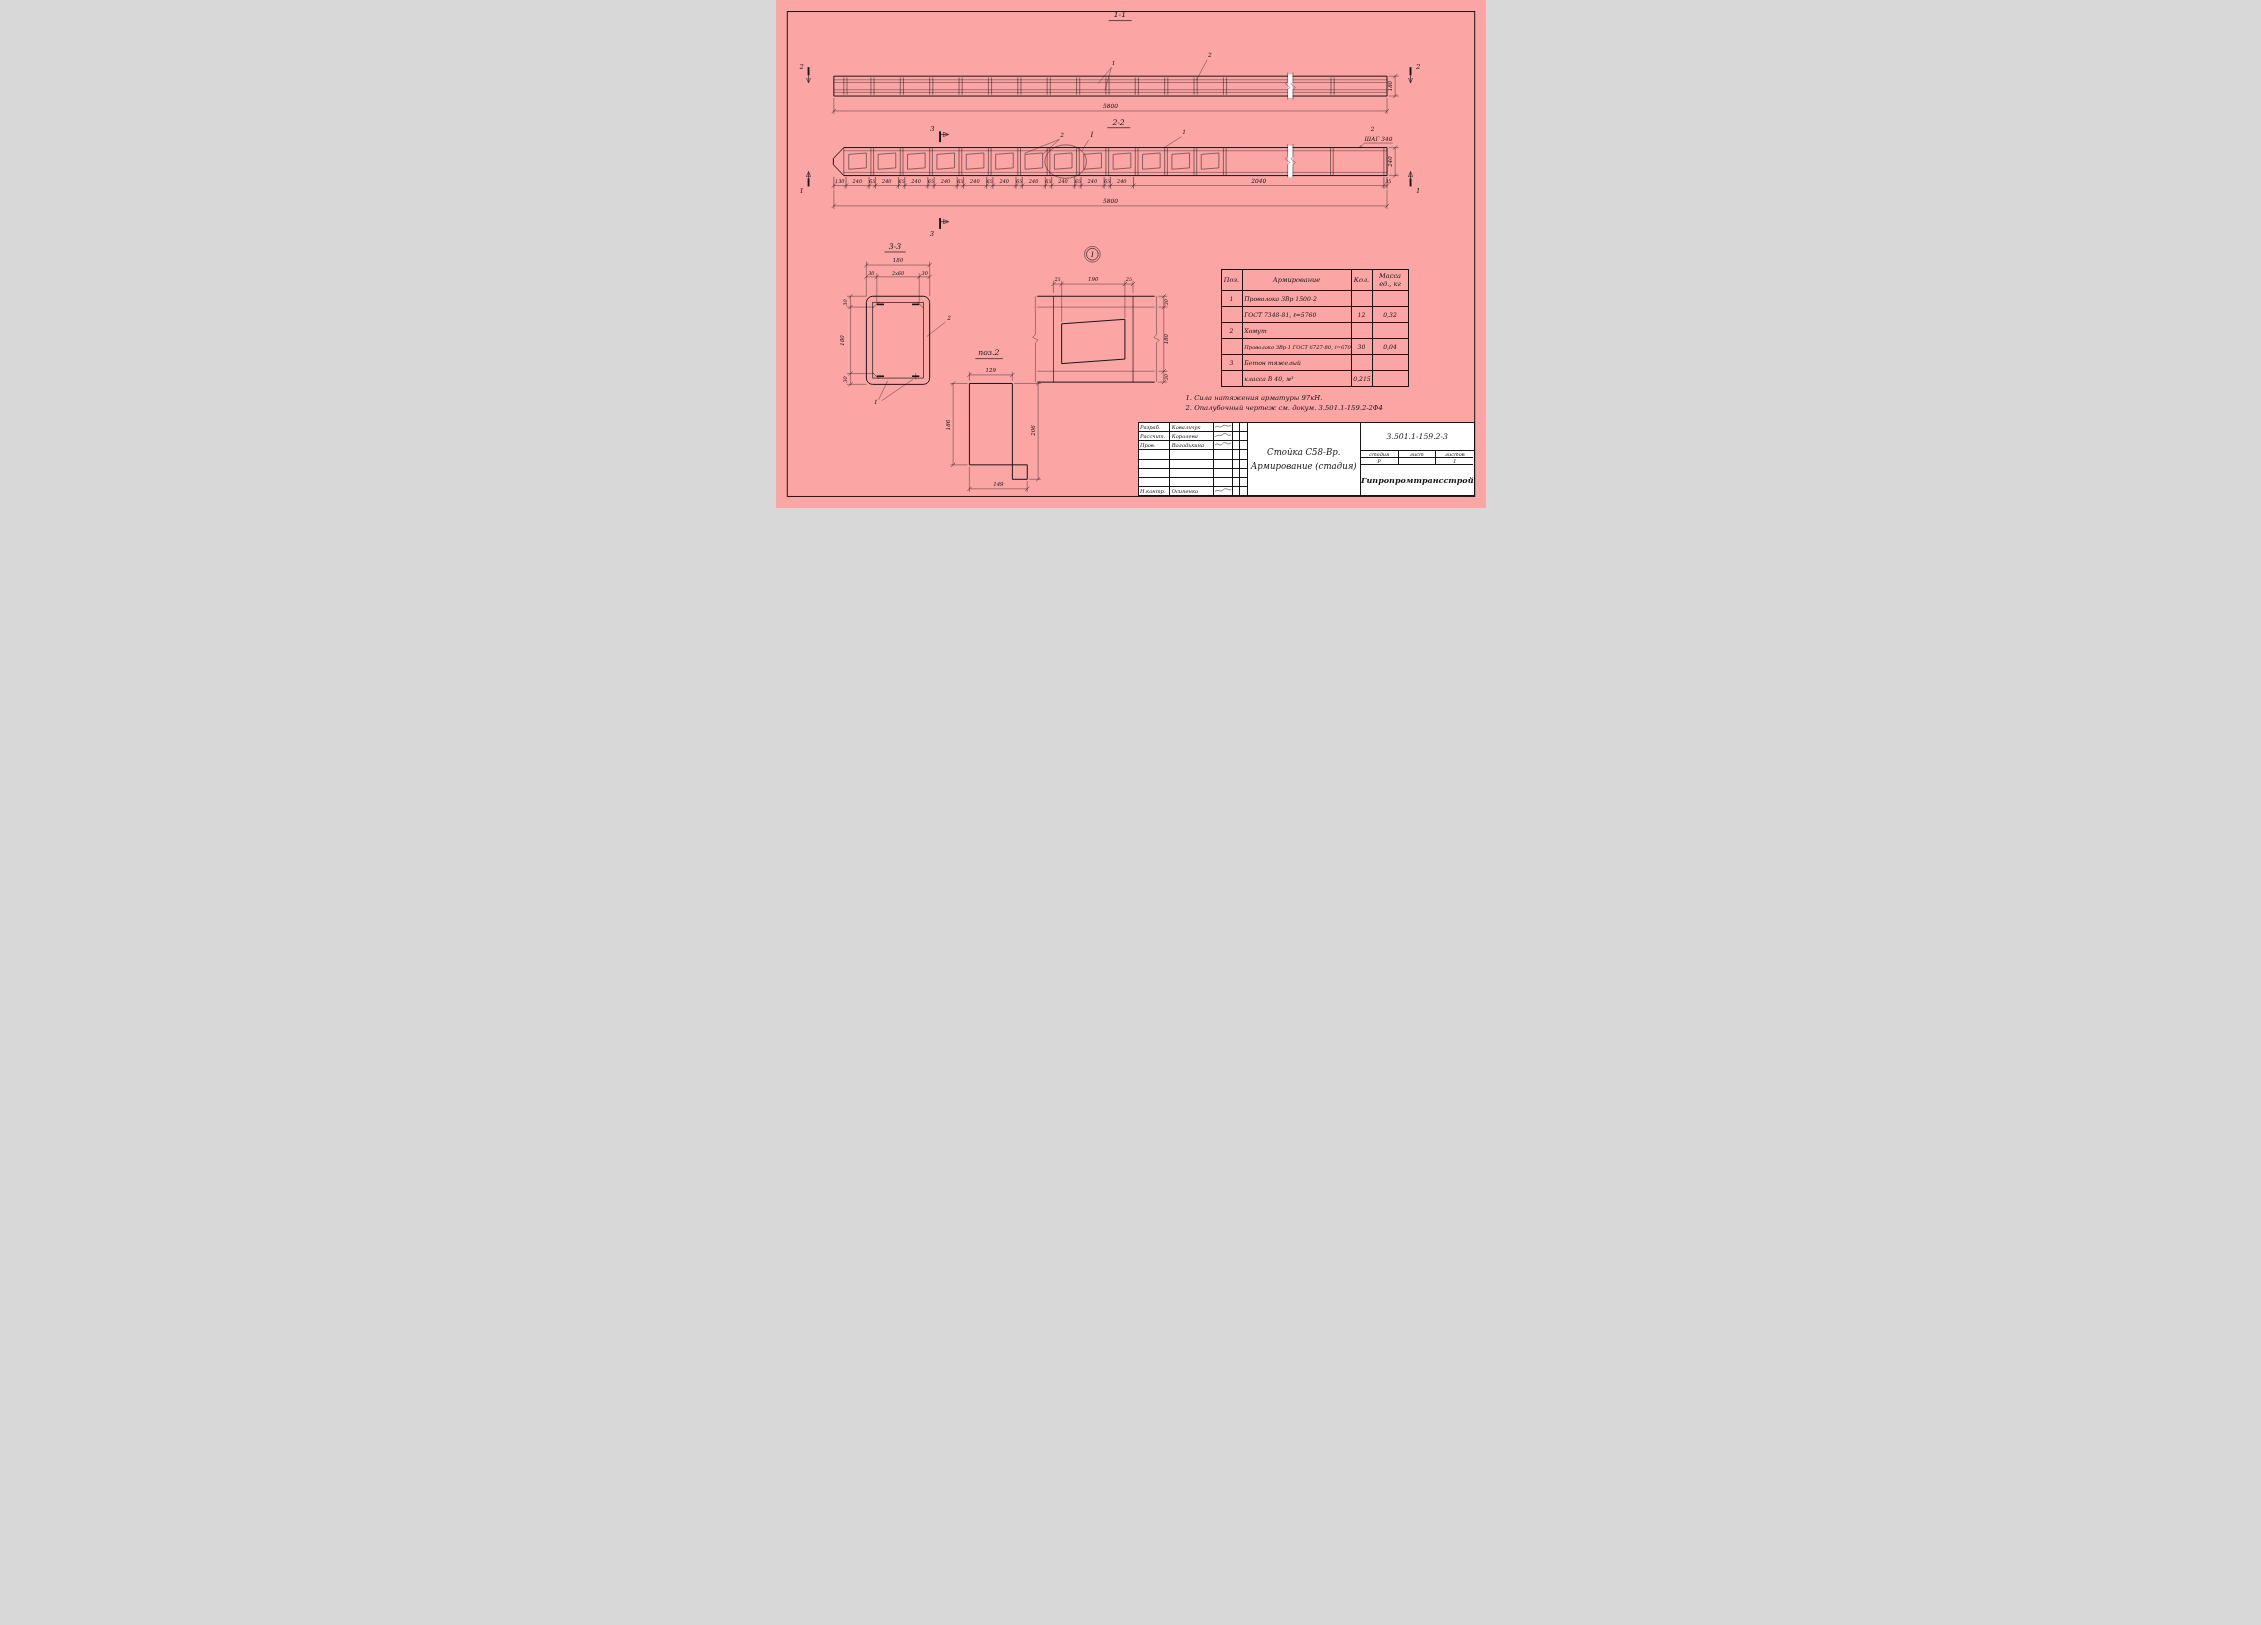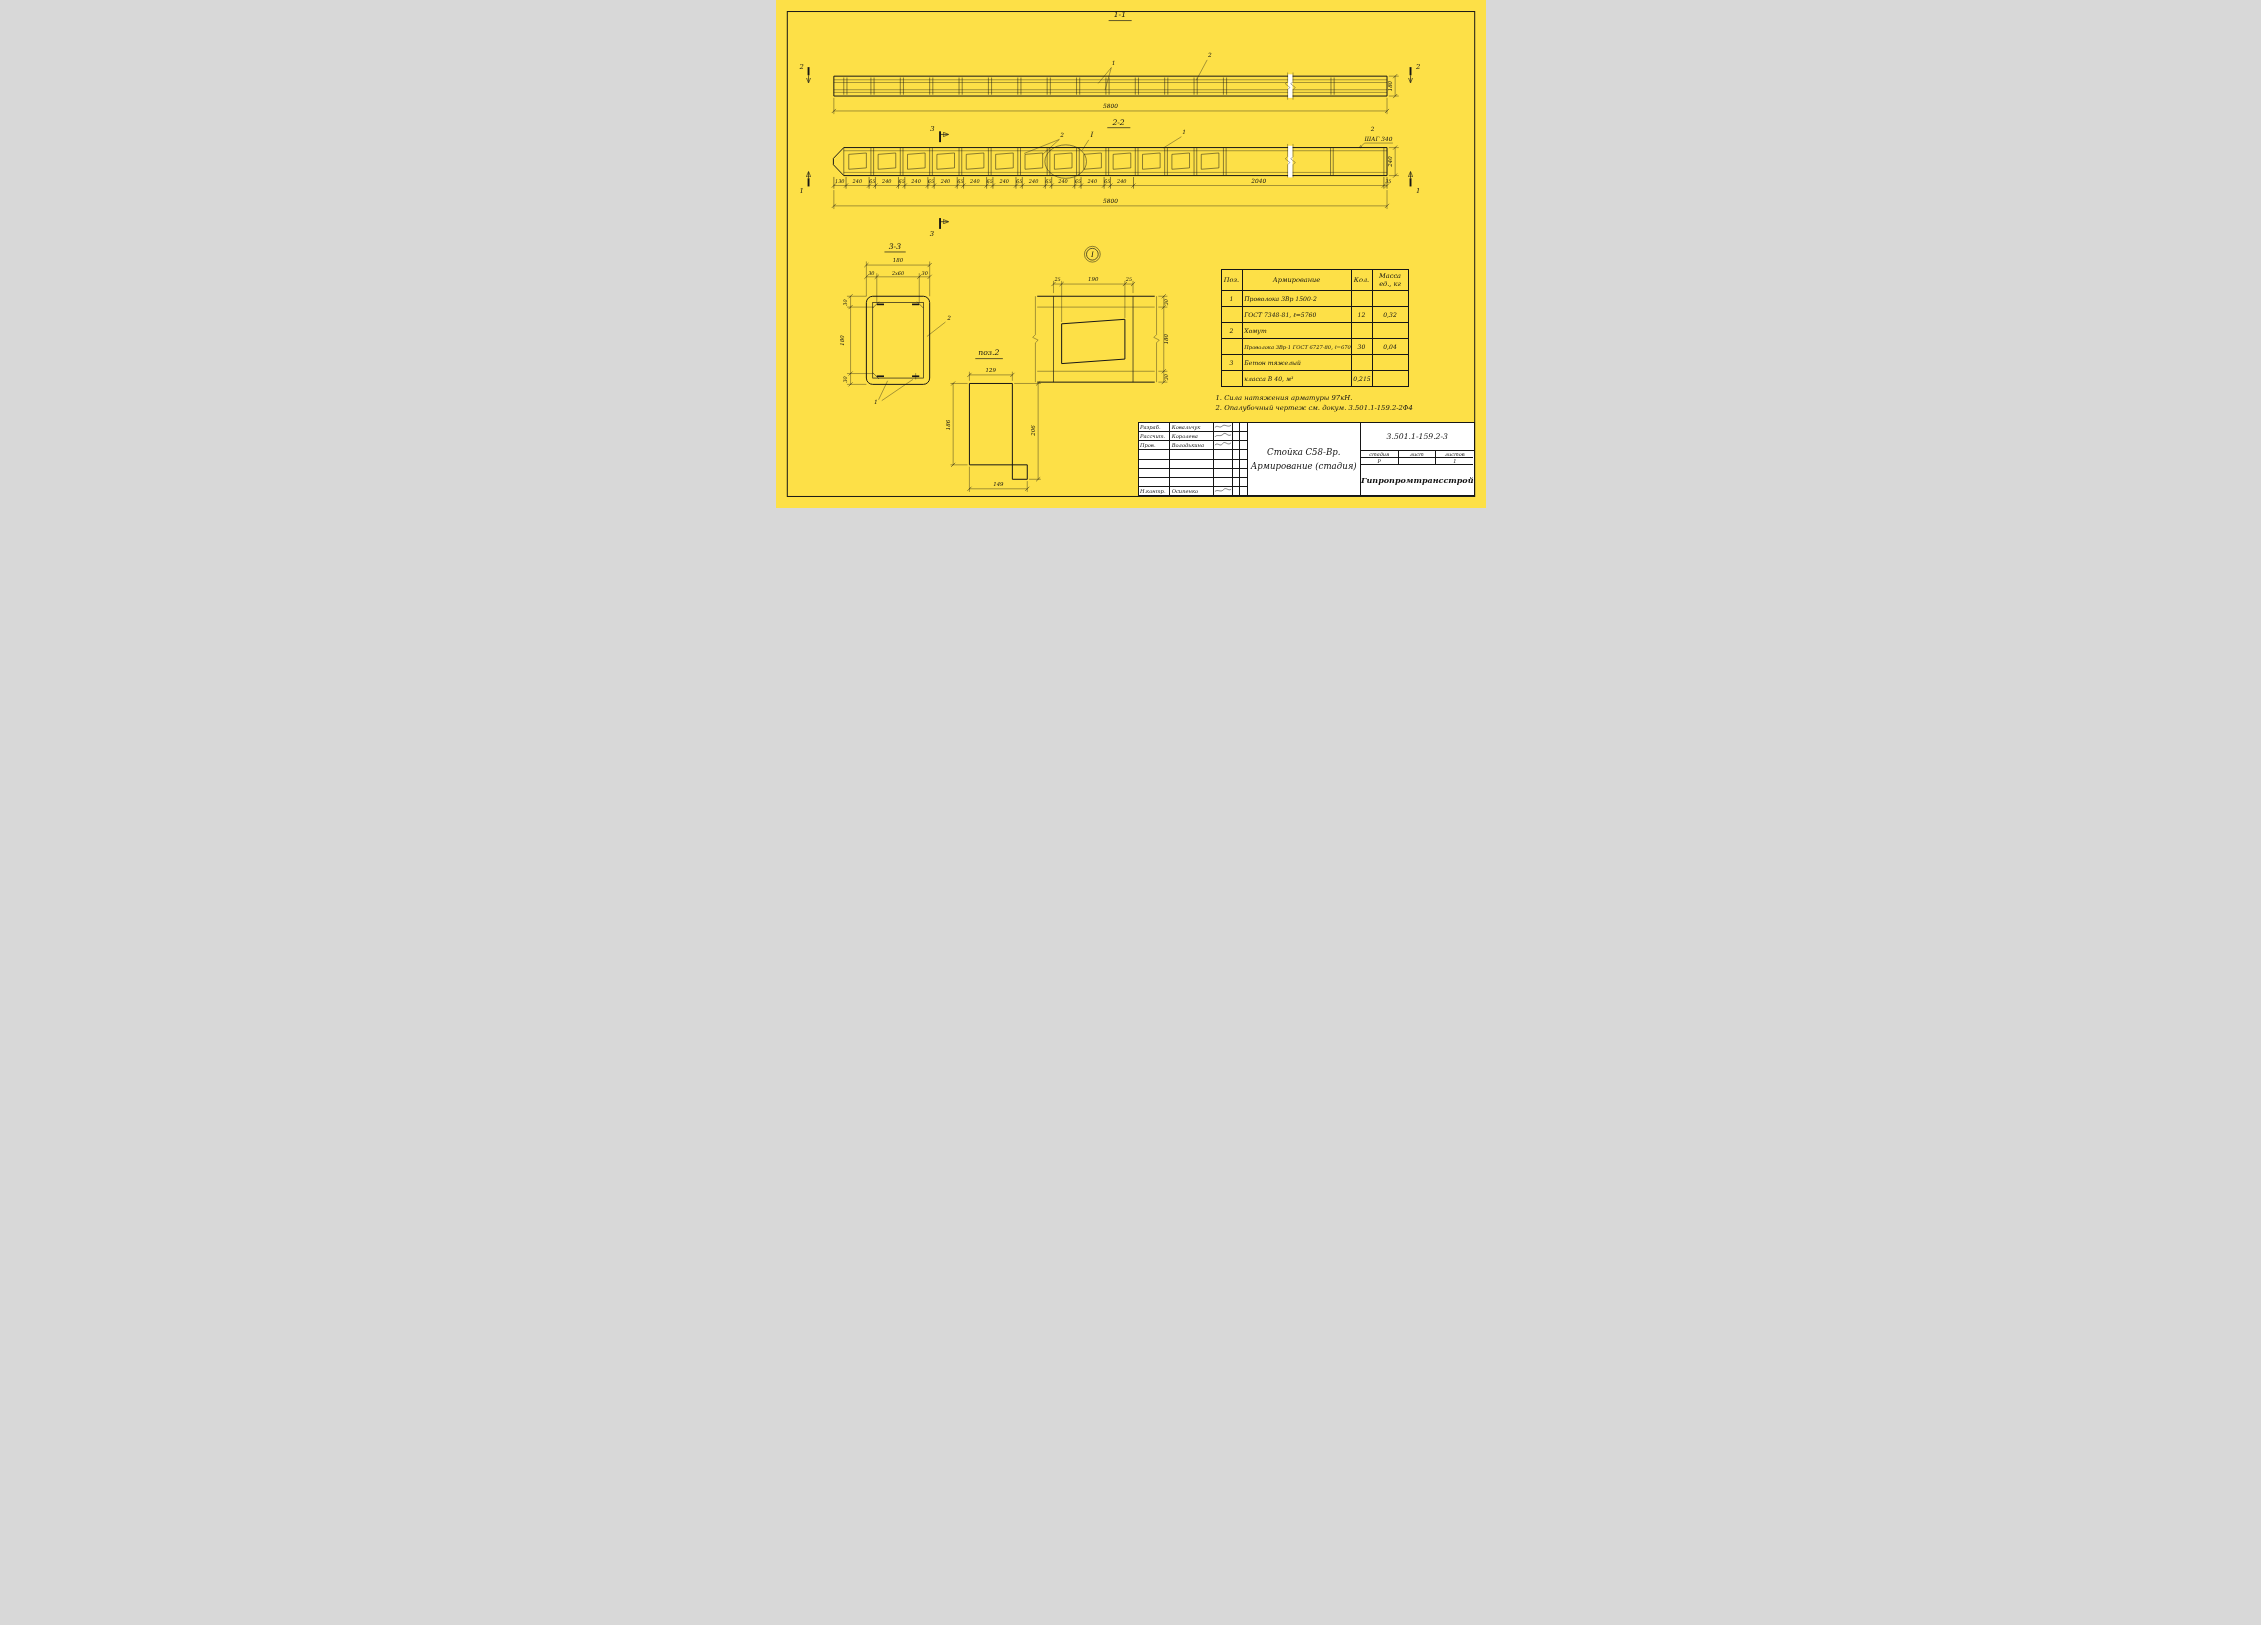--- a/index.html
+++ b/index.html
@@ -1,18 +1,18 @@
 <!DOCTYPE html>
 <html style="font-size:7.2px"><head>
 <meta charset="utf-8">
 <style>
   * { margin:0; padding:0; box-sizing:border-box; }
   html,body { background:#d8d8d8; }
   body { font-family:"DejaVu Serif", serif; }
-  .sheet { position:relative; width:710px; height:508px; background:#fde047; margin:0 auto; overflow:hidden; }
+  .sheet { position:relative; width:710px; height:508px; background:#fca5a5; margin:0 auto; overflow:hidden; }
   svg.art { position:absolute; left:0; top:0; }
 
   
   svg.art line, svg.art path, svg.art polygon, svg.art rect, svg.art ellipse, svg.art circle {
     stroke:#161616; fill:none; stroke-width:1.1;
   }
   svg.art .w2  { stroke-width:2.2; }
   svg.art .w15 { stroke-width:1.5; }
   svg.art .w08 { stroke-width:0.85; }
   svg.art .thick { stroke-width:4.2; }
@@ -26,21 +26,21 @@
   svg.art text.cut  { font:italic 15px "DejaVu Serif", serif; }
 
   
   .spec { position:absolute; left:445px; top:269px; width:186px; color:#121212; }
   .spec table { border-collapse:collapse; width:100%; table-layout:fixed; }
   .spec th, .spec td { border:0.6px solid #161616; font:italic 6.1px "DejaVu Serif", serif; padding:0.5px 1.8px; overflow:hidden; white-space:nowrap;margin-left:33px; }
   .spec thead th { text-align:center; height:21px; font-size:6.6px; white-space:normal; }
   .spec tbody td { height:16px; }
   .spec td.c { text-align:center; }
 
-  .notes { position:absolute; left:440px; top:393px; font:italic 6.8px "DejaVu Serif", serif; color:#121212; line-height:1.5; }
+  .notes { position:absolute; left:410px; top:393px; font:italic 6.8px "DejaVu Serif", serif; color:#121212; line-height:1.5; }
 
   
   .tb { position:absolute; left:362px; top:422px; width:337px; height:74px; border:0.9px solid #161616; display:flex; color:#121212; font-style:italic; background:#fff; }
   .tb-left { width:109px; border-right:0.7px solid #161616; display:flex; flex-direction:column; }
   .tb-row { flex:1; display:flex; border-bottom:0.5px solid #161616; min-height:0; }
   .tb-row:last-child { border-bottom:none; }
   .c-role { width:32px; border-right:0.5px solid #161616; font-size:5.2px; padding:0.9px 1.4px; white-space:nowrap; overflow:hidden; }
   .c-name { width:44px; border-right:0.5px solid #161616; font-size:5.2px; padding:0.9px 1.4px; white-space:nowrap; overflow:hidden; }
   .c-sig  { width:19px; border-right:0.5px solid #161616; position:relative; }
   .c-sp   { width:6.8px; border-right:0.5px solid #161616; }

